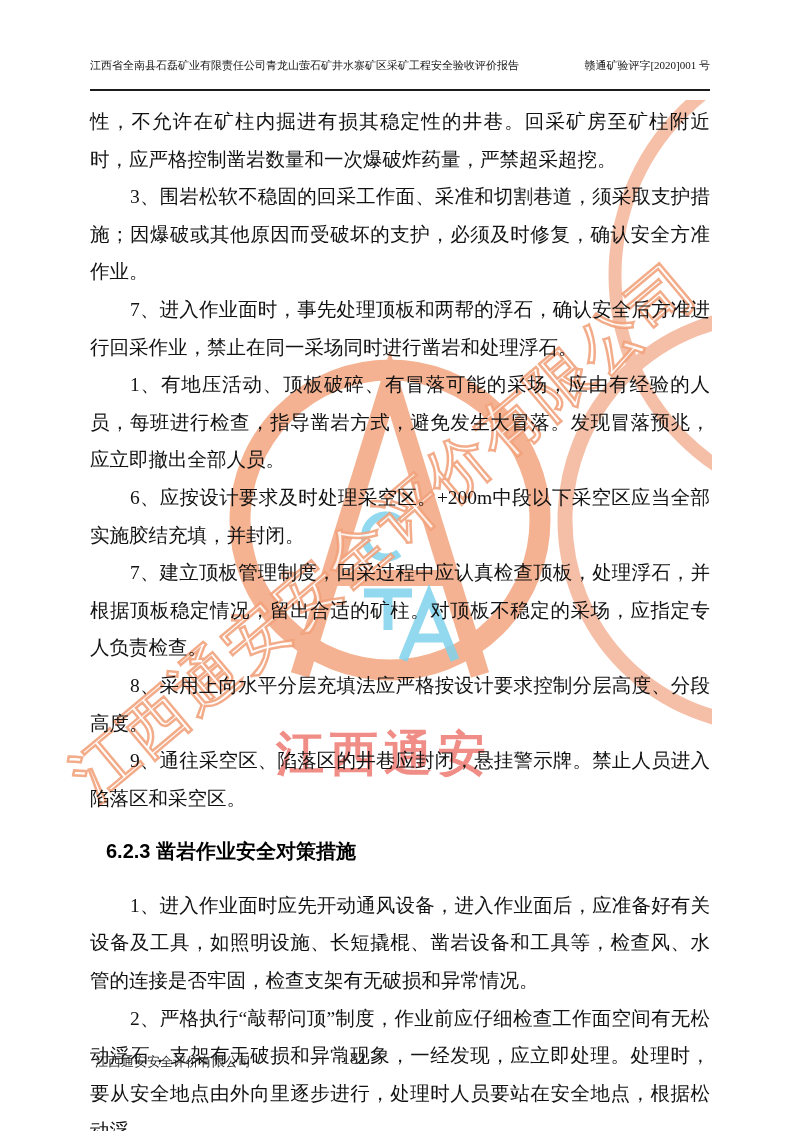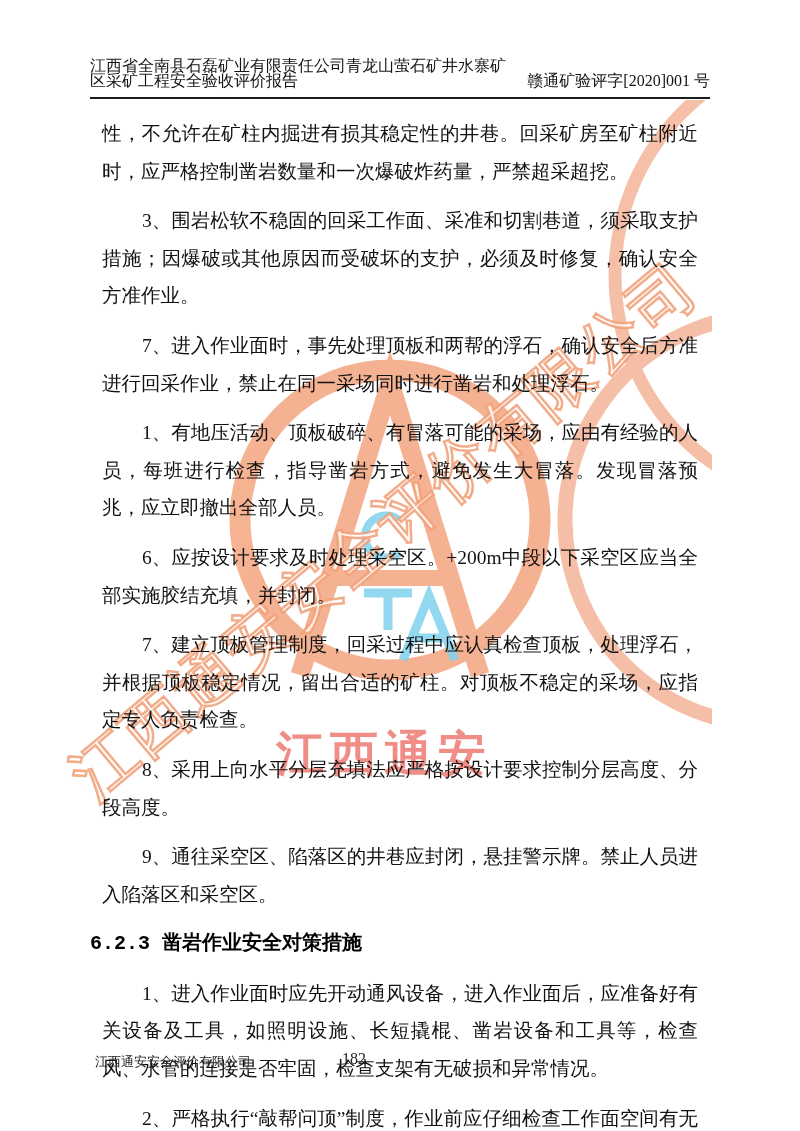--- a/index.html
+++ b/index.html
@@ -5,36 +5,36 @@
   html,body { margin:0; padding:0; background:#888; }
   .page {
     position:relative; width:800px; height:1131px; margin:0 auto;
     background:#ffffff; overflow:hidden;
     font-family:"Liberation Serif", serif; color:#111;
   }
   
   .header {
     position:absolute; left:90px; top:58px; width:620px;
     display:flex; justify-content:space-between; align-items:flex-end;
-    font-size:16px; line-height:15px; color:#141414;
-    padding-bottom:9px; border-bottom:2px solid #1c1c1c;
+    font-size:11px; line-height:15px; color:#141414;
+    padding-bottom:16px; border-bottom:2px solid #1c1c1c;
     z-index:3;
   }
   .header .doc-no { white-space:nowrap; padding-left:14px; }
   
   .body-text {
     position:absolute; left:90px; top:103px; width:620px;
     font-size:19.5px; line-height:37.6px; text-align:justify;
     color:#121212; z-index:3;
   }
-  .para { margin:12px; text-indent:2.05em; }
+  .para { margin:0; text-indent:2.05em; }
   .para.no-indent { text-indent:0; }
   .sec-heading {
-    margin:0; text-indent:0; text-align:left;
-    font-family:Liberation Mono, monospace;
+    margin:16px; text-indent:0; text-align:left;
+    font-family:Liberation Sans, sans-serif;
     font-weight:bold; font-size:20px; line-height:37.6px; color:#000;
   }
   
   .footer { position:absolute; left:90px; top:1053px; width:620px; font-size:13px; color:#222; z-index:3; }
   .footer .company { position:absolute; left:5px; top:0; }
   .footer .pageno  { position:absolute; left:252px; top:-3px; font-size:16px; }
   
   .wm { pointer-events:none; }
   #wm-vector { position:absolute; left:0; top:0; z-index:1; }
   #wm-diagonal {

